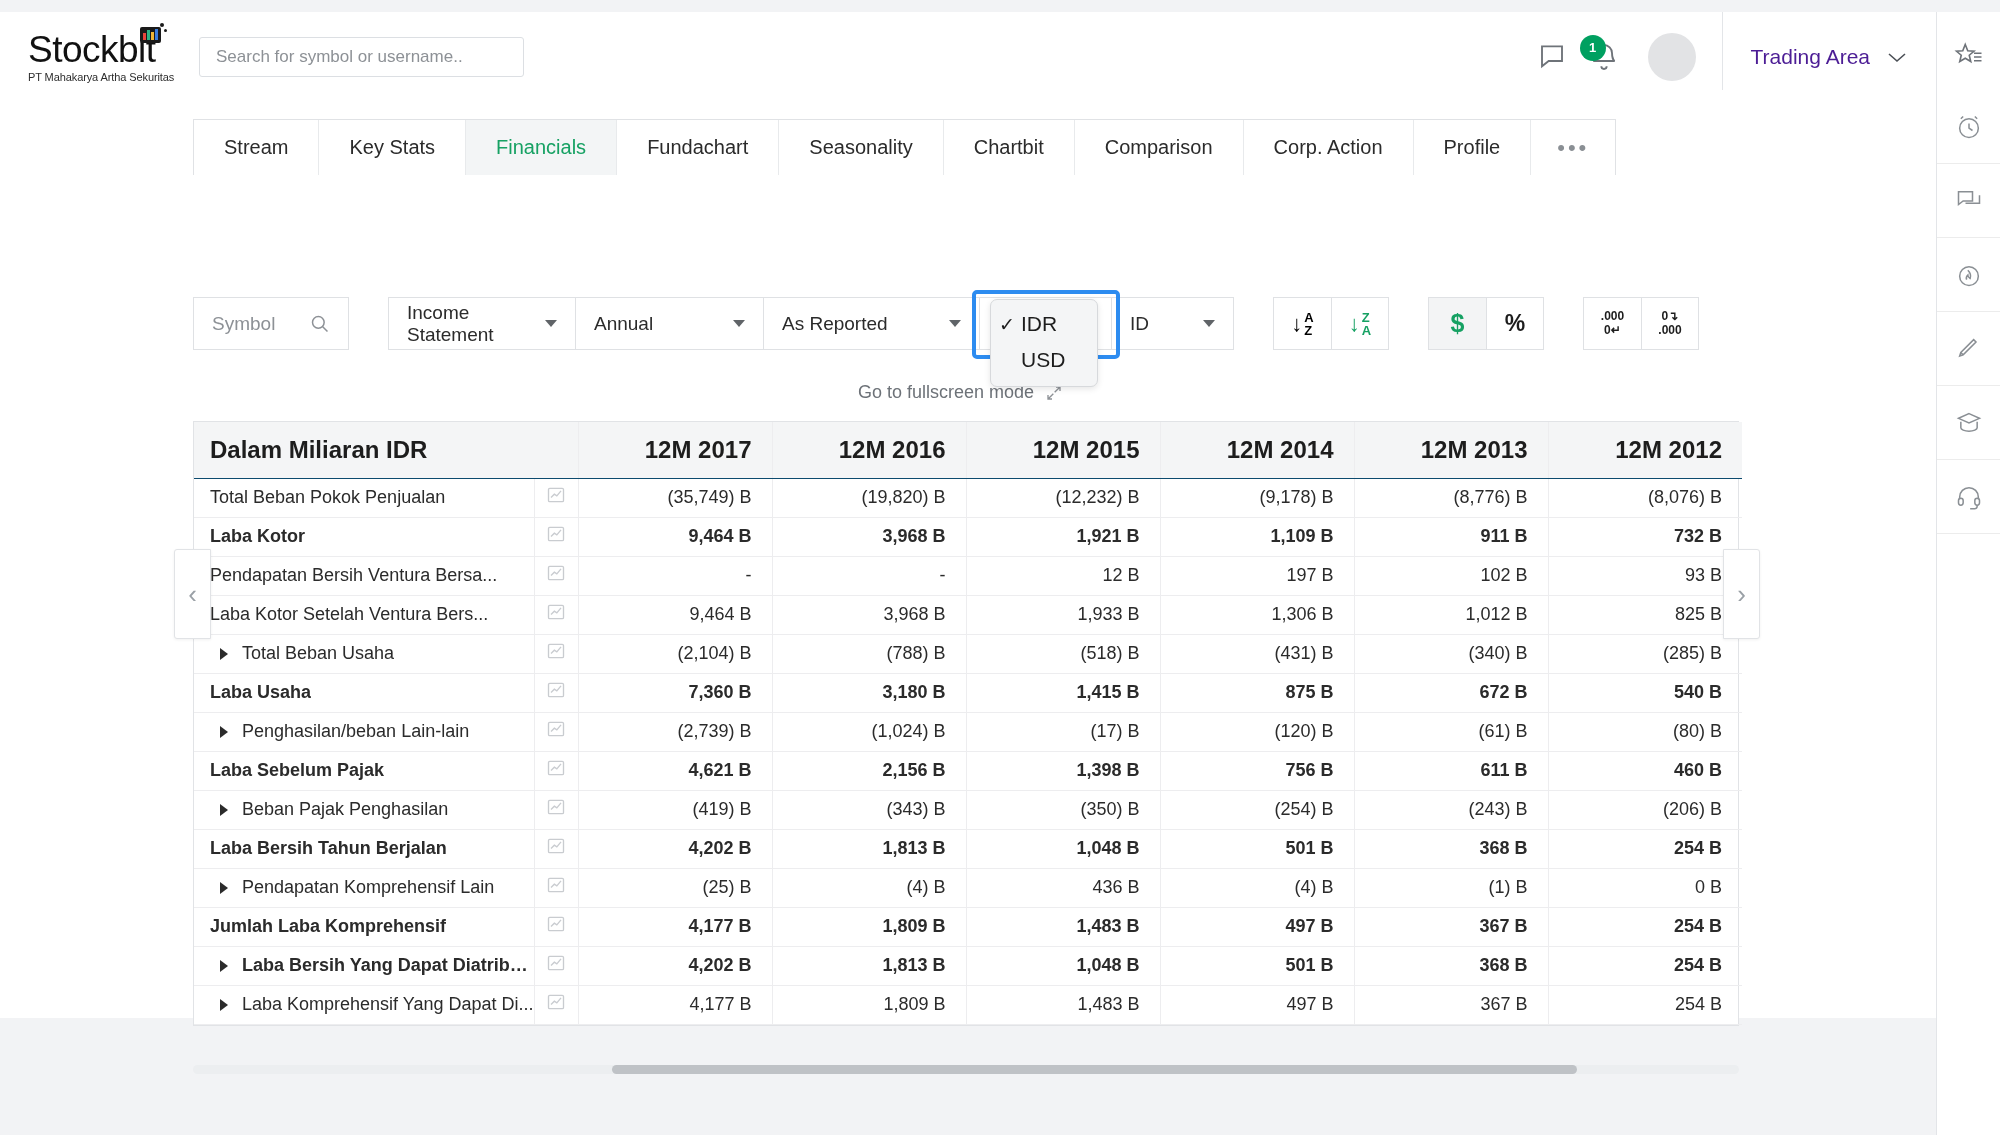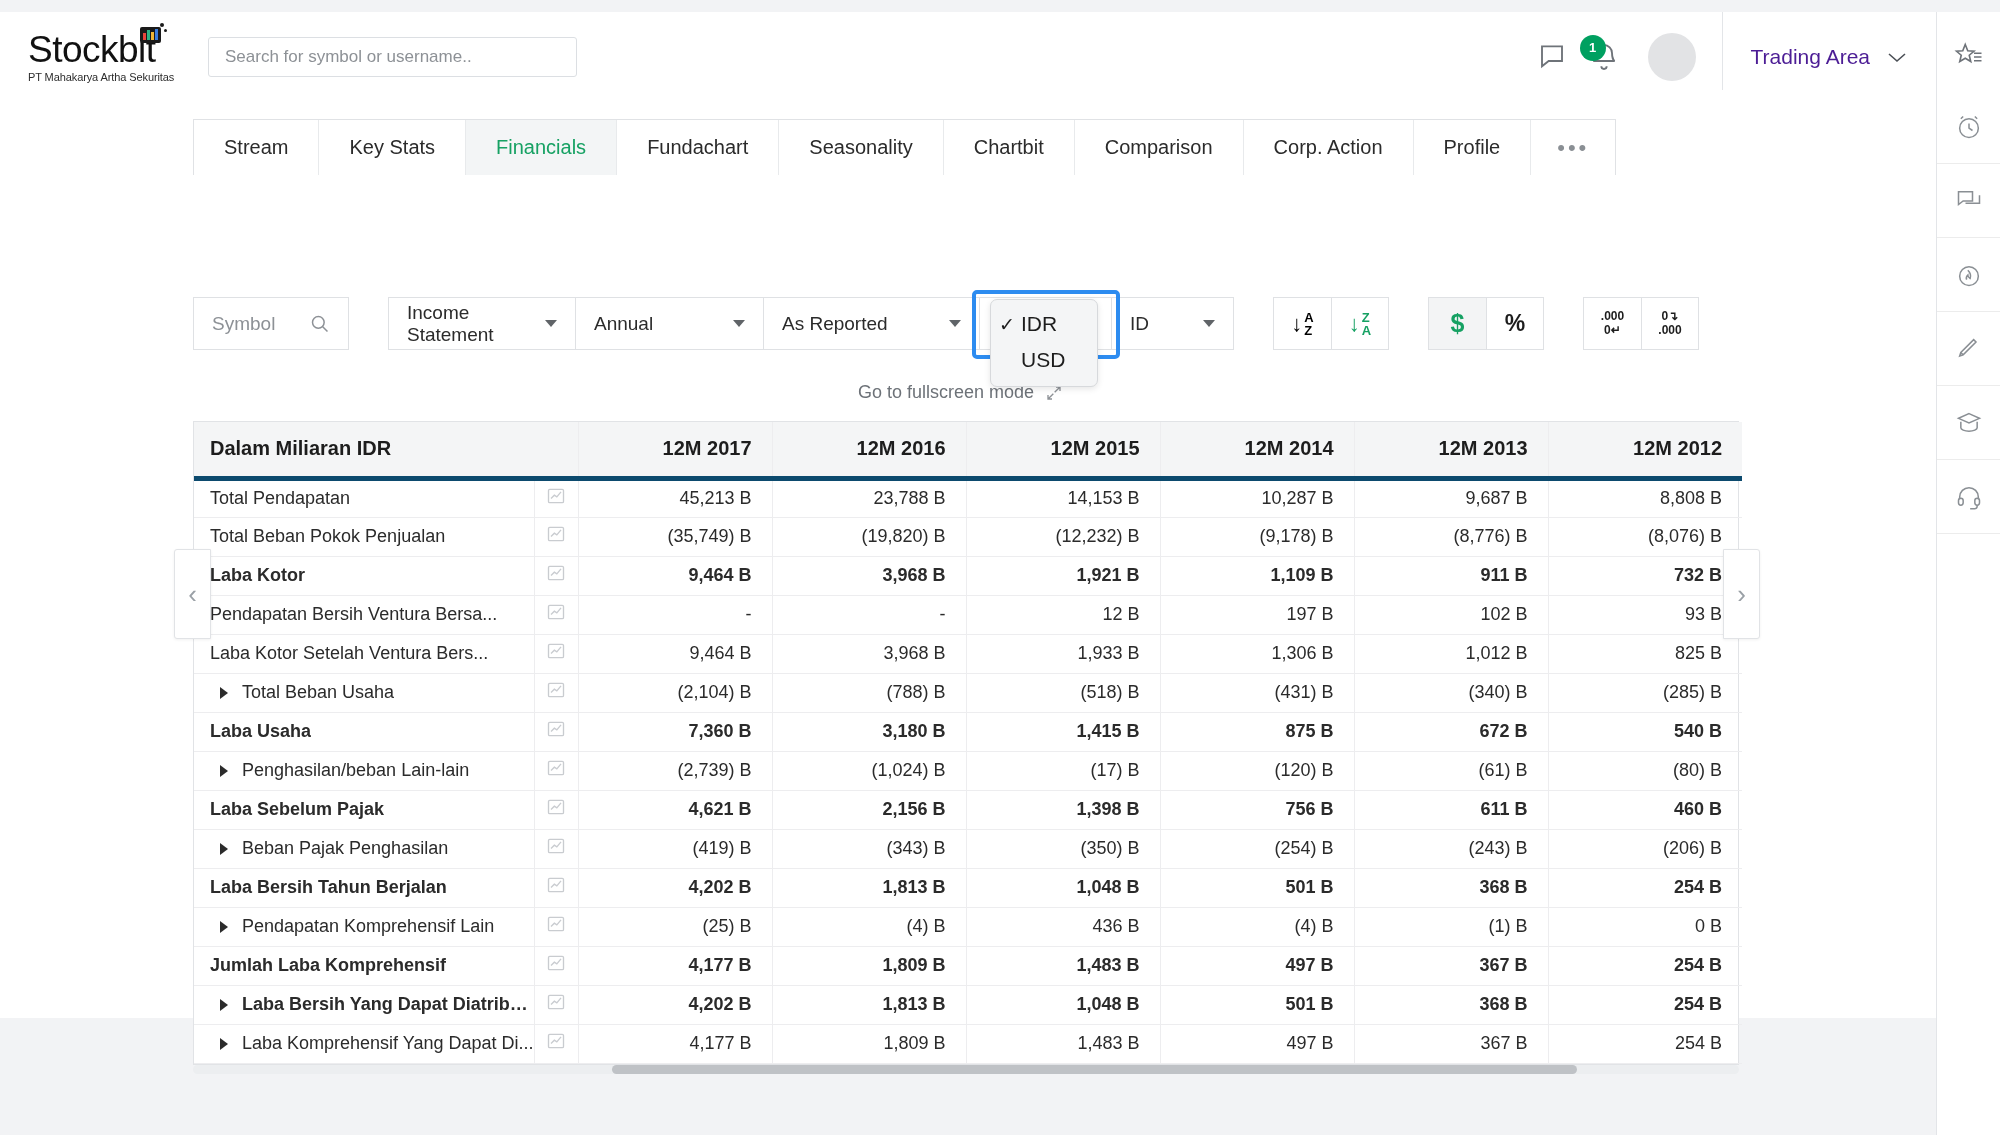--- a/index.html
+++ b/index.html
@@ -26,21 +26,21 @@
   .logo-mark .sq { position: absolute; left: 0; top: 6px; width: 21px; height: 16px; background: #1a1a1a; border-radius: 2px; }
   .logo-mark .bar1 { position: absolute; left: 3px; top: 12px; width: 3px; height: 7px; background: #e8453c; }
   .logo-mark .bar2 { position: absolute; left: 7px; top: 9px; width: 3px; height: 10px; background: #2db487; }
   .logo-mark .bar3 { position: absolute; left: 11px; top: 11px; width: 3px; height: 8px; background: #f2b632; }
   .logo-mark .bar4 { position: absolute; left: 15px; top: 8px; width: 3px; height: 11px; background: #3b7ddd; }
   .logo-mark .dot1 { position: absolute; left: 20px; top: 2px; width: 4px; height: 4px; background: #1a1a1a; border-radius: 50%; }
   .logo-mark .dot2 { position: absolute; left: 24px; top: 8px; width: 3px; height: 3px; background: #1a1a1a; border-radius: 50%; }
   .logo-sub { font-size: 11px; color: #2d2d2d; margin-top: 3px; letter-spacing: -0.1px; }
 
   .search-box {
-    margin-left: 33px; width: 369px; height: 40px;
+    margin-left: 24px; width: 325px; height: 40px;
     border: 1px solid #dcdfe3; border-radius: 3px; background: #fff;
     display: flex; align-items: center; padding: 0 16px;
   }
   .search-box input {
     border: none; outline: none; width: 100%; font-size: 17px; color: #3d3d3d;
     font-family: "Liberation Sans", sans-serif; background: transparent;
   }
   .search-box input::placeholder { color: #8d9196; }
 
   .header-spacer { flex: 1; }
@@ -151,22 +151,22 @@
 
   
   .tablewrap {
     position: absolute; left: 193px; top: 331px; width: 1546px;
     border: 1px solid #e1e3e6; background: #fff;
   }
   table { border-collapse: collapse; width: 100%; table-layout: fixed; }
   th, td { border-bottom: 1px solid #ededef; border-right: 1px solid #ededef; }
   th:last-child, td:last-child { border-right: none; }
   thead th {
-    background: #f4f5f6; height: 56px; font-size: 20px; color: #1d1d1d; font-weight: 700;
-    text-align: right; padding-right: 20px; border-bottom: 5px solid #0c4a6e;
+    background: #f4f5f6; height: 56px; font-size: 24px; color: #1d1d1d; font-weight: 700;
+    text-align: right; padding-right: 20px; border-bottom: 1px solid #0c4a6e;
   }
   thead th.first { text-align: left; padding-left: 16px; padding-right: 0; }
   tbody td { height: 39px; font-size: 18px; color: #2b2b2b; }
   td.label { padding-left: 16px; position: relative; }
   td.label .lbl-inner { display: flex; align-items: center; }
   td.label .arrow {
     width: 0; height: 0; border-top: 6px solid transparent; border-bottom: 6px solid transparent;
     border-left: 8px solid #2b2b2b; margin-right: 14px; margin-left: 10px; flex: none;
   }
   td.label .txt { white-space: nowrap; overflow: hidden; text-overflow: ellipsis; }
@@ -437,37 +437,20 @@
           <th>12M 2015</th>
           <th>12M 2014</th>
           <th>12M 2013</th>
           <th>12M 2012</th>
         </tr>
       </thead>
       <tbody id="tbody">
           <tr>
             <td class="label">
               <div class="lbl-inner">
-                <span class="txt">Total Pendapatan</span>
-              </div>
-            </td>
-            <td class="chart-cell"><svg width="20" height="20" viewBox="0 0 24 24" fill="none" stroke="#c9ccd0" stroke-width="1.6">
-                <rect x="3" y="4" width="18" height="16" rx="1.5"></rect>
-                <path d="M6 15l4-4 3 2 5-6"></path>
-              </svg></td>
-            <td class="num">45,213 B</td>
-            <td class="num">23,788 B</td>
-            <td class="num">14,153 B</td>
-            <td class="num">10,287 B</td>
-            <td class="num">9,687 B</td>
-            <td class="num">8,808 B</td>
-          </tr>
-          <tr>
-            <td class="label">
-              <div class="lbl-inner">
                 <span class="txt">Total Beban Pokok Penjualan</span>
               </div>
             </td>
             <td class="chart-cell"><svg width="20" height="20" viewBox="0 0 24 24" fill="none" stroke="#c9ccd0" stroke-width="1.6">
                 <rect x="3" y="4" width="18" height="16" rx="1.5"></rect>
                 <path d="M6 15l4-4 3 2 5-6"></path>
               </svg></td>
             <td class="num">(35,749) B</td>
             <td class="num">(19,820) B</td>
             <td class="num">(12,232) B</td>

